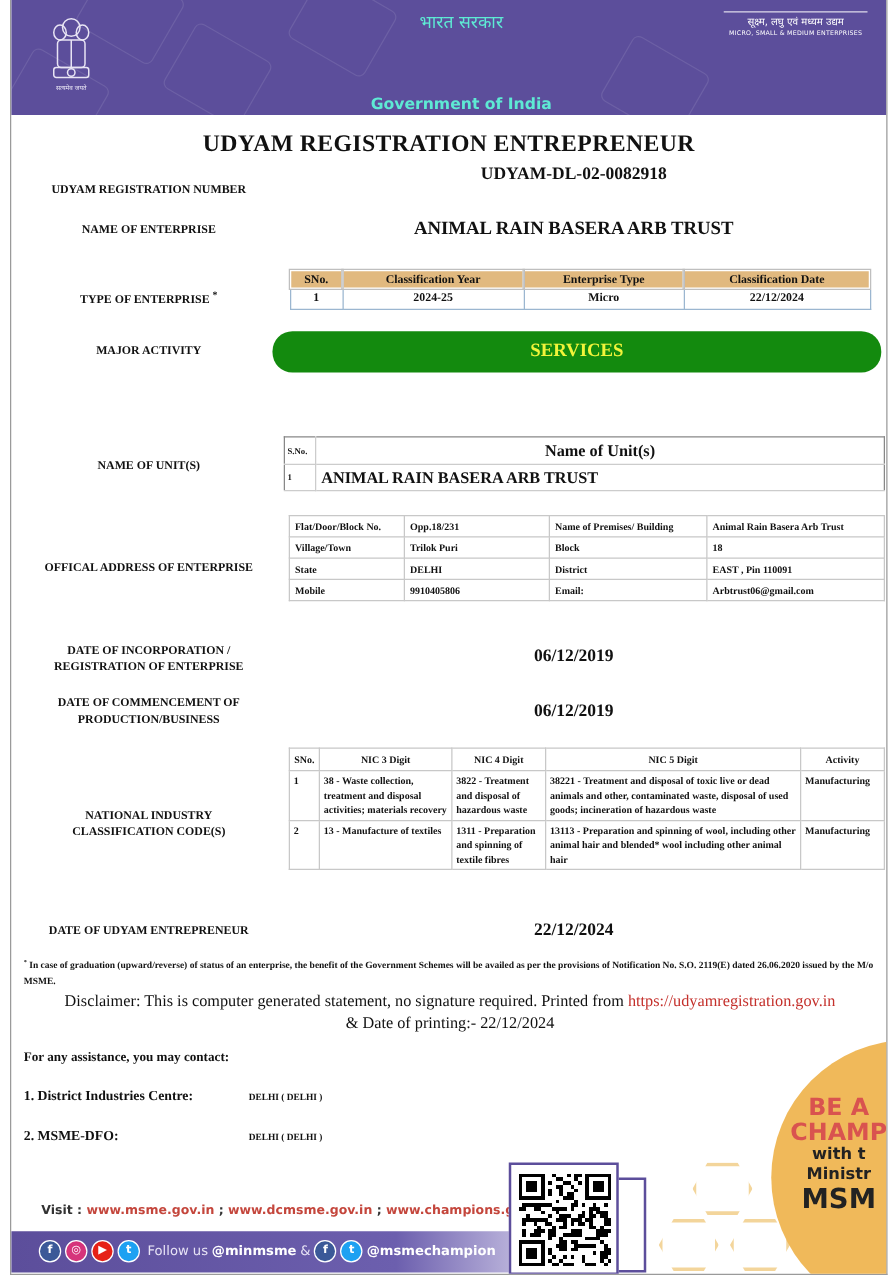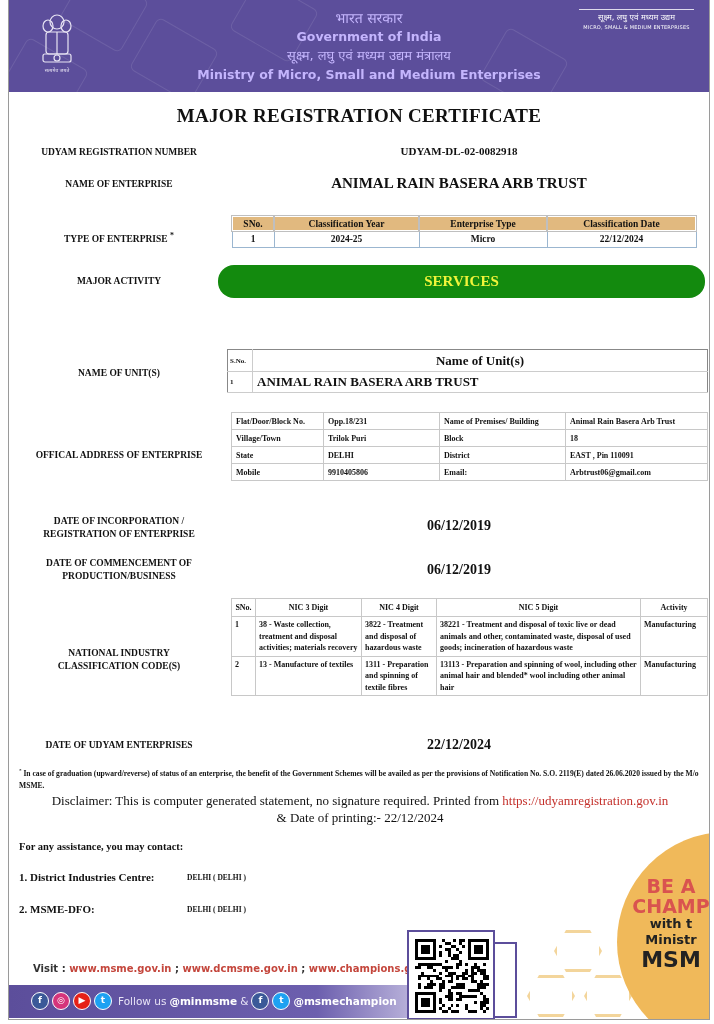--- a/index.html
+++ b/index.html
@@ -5,23 +5,23 @@
   * { box-sizing: border-box; margin: 0; padding: 0; }
   html, body { width: 714px; height: 1024px; background: #ffffff; overflow: hidden; }
   body { font-family: "Liberation Serif", serif; color: #111; position: relative; }
 
   .page { position: absolute; left: 8px; top: 0; width: 702px; height: 1020px; border: 1px solid #9a9a9a; border-top: none; background: #fff; overflow: hidden; }
 
   
   .banner { position: absolute; left: 0; top: 0; width: 700px; height: 92px; background: #5c4e9b; overflow: hidden; }
   .banner .hex { position: absolute; border: 1px solid rgba(255,255,255,0.10); width: 70px; height: 60px; transform: rotate(30deg); border-radius: 6px; }
   .emblem { position: absolute; left: 30px; top: 10px; width: 36px; height: 70px; }
-  .gov-text { position: absolute; left: 150px; top: 8px; width: 420px; text-align: center; color: #c4b5fd; font-family: "DejaVu Sans", sans-serif; }
+  .gov-text { position: absolute; left: 150px; top: 8px; width: 420px; text-align: center; color: #5eead4; font-family: "DejaVu Sans", sans-serif; }
   .gov-text .l1 { font-size: 14px; line-height: 20px; }
-  .gov-text .l2 { font-size: 12.5px; line-height: 18px; font-weight: bold; }
+  .gov-text .l2 { font-size: 12.5px; line-height: 18px; font-weight: bold; margin-top: 46px; }
   .gov-text .l3 { font-size: 13px; line-height: 20px; }
   .gov-text .l4 { font-size: 12.5px; line-height: 18px; font-weight: bold; }
   .msme-logo { position: absolute; left: 570px; top: 8px; width: 115px; color: #fff; text-align: center; font-family: "DejaVu Sans", sans-serif; }
   .msme-logo .word { font-size: 24px; font-weight: bold; letter-spacing: 3px; line-height: 26px; }
   .msme-logo .rule { height: 1px; background: #fff; margin: 1px 0 2px; opacity: 0.8; }
   .msme-logo .hin { font-size: 8px; line-height: 11px; }
   .msme-logo .eng { font-size: 5px; line-height: 8px; letter-spacing: 0.2px; }
 
   .title { position: absolute; top: 105px; left: 0; width: 700px; text-align: center; font-size: 19px; font-weight: bold; letter-spacing: 0.3px; }
 
@@ -47,21 +47,21 @@
   .tbl-nic { position: absolute; left: 222px; top: 598px; width: 477px; border: 1px solid #888; font-size: 8px; font-weight: bold; }
   .tbl-nic th { border: 1px solid #c8c8c8; height: 18px; text-align: center; }
   .tbl-nic td { border: 1px solid #c8c8c8; vertical-align: top; padding: 2px 3px; line-height: 11.5px; }
 
   .footnote { position: absolute; left: 10px; top: 765px; width: 684px; font-size: 7.6px; font-weight: bold; line-height: 12px; }
   .footnote sup { font-size: 5px; }
   .disclaimer { position: absolute; left: 0; top: 792px; width: 702px; text-align: center; font-size: 13px; line-height: 17px; }
   .disclaimer .link { color: #c4302b; }
 
   .assist { position: absolute; left: 10px; font-size: 10.5px; font-weight: bold; }
-  .assist-val { position: absolute; left: 166px; font-size: 7.5px; font-weight: bold; padding-left: 12px; }
+  .assist-val { position: absolute; left: 178px; font-size: 7.5px; font-weight: bold; padding-left: 12px; }
 
   .champ { position: absolute; left: 608px; top: 832px; width: 220px; height: 220px; border-radius: 50%; background: #f0b95a; }
   .champ-text { position: absolute; left: 612px; top: 876px; width: 100px; text-align: center; font-family: "DejaVu Sans", sans-serif; font-weight: bold; }
   .champ-text .be { color: #d9534f; font-size: 19px; line-height: 20px; }
   .champ-text .with { color: #222; font-size: 13px; line-height: 16px; }
   .champ-text .msme { color: #222; font-size: 22px; line-height: 24px; }
   .hexdeco { position: absolute; width: 48px; height: 42px; border: 3px solid #f3d59b; clip-path: polygon(25% 0,75% 0,100% 50%,75% 100%,25% 100%,0 50%); background: transparent; }
 
   .visit { position: absolute; left: 24px; top: 963px; font-family: "DejaVu Sans", sans-serif; font-size: 10px; font-weight: bold; color: #333; white-space: nowrap; }
   .visit .u { color: #c4463c; }
@@ -106,24 +106,24 @@
       <div class="l4">Ministry of Micro, Small and Medium Enterprises</div>
     </div>
 
     <div class="msme-logo">
       <div class="rule"></div>
       <div class="hin">सूक्ष्म, लघु एवं मध्यम उद्यम</div>
       <div class="eng">MICRO, SMALL &amp; MEDIUM ENTERPRISES</div>
     </div>
   </div>
 
-  <div class="title">MAJOR REGISTRATION CERTIFICATE</div>
+  <div class="title">UDYAM REGISTRATION ENTREPRENEUR</div>
 
   <div class="lbl" style="left:10px;top:146px;width:200px">UDYAM REGISTRATION NUMBER</div>
-  <div class="val" style="left:300px;top:145px;width:300px;font-size:11px">UDYAM-DL-02-0082918</div>
+  <div class="val" style="left:300px;top:132px;width:300px;font-size:14px">UDYAM-DL-02-0082918</div>
 
   <div class="lbl" style="left:10px;top:178px;width:200px">NAME OF ENTERPRISE</div>
   <div class="val" style="left:250px;top:175px;width:400px;font-size:15px">ANIMAL RAIN BASERA ARB TRUST</div>
 
   <div class="lbl" style="left:10px;top:229px;width:200px">
     <span>TYPE OF ENTERPRISE</span>
     <sup>*</sup>
   </div>
   <table class="tbl-type">
     <tbody>
@@ -225,21 +225,21 @@
     <tr>
       <td>2</td>
       <td>13 - Manufacture of textiles</td>
       <td>1311 - Preparation and spinning of textile fibres</td>
       <td>13113 - Preparation and spinning of wool, including other animal hair and blended* wool including other animal hair</td>
       <td>Manufacturing</td>
     </tr>
   </tbody>
     </table>
 
-  <div class="lbl" style="left:5px;top:739px;width:210px">DATE OF UDYAM ENTERPRISES</div>
+  <div class="lbl" style="left:5px;top:739px;width:210px">DATE OF UDYAM ENTREPRENEUR</div>
   <div class="val" style="left:300px;top:737px;width:300px;font-size:14px">22/12/2024</div>
 
   <div class="footnote">
     <sup>*</sup> <span>In case of graduation (upward/reverse) of status of an enterprise, the benefit of the Government Schemes will be availed as per the provisions of Notification No. S.O. 2119(E) dated    26.06.2020 issued by the M/o MSME.</span>
   </div>
 
   <div class="disclaimer">
     <span>Disclaimer: This is computer generated statement, no signature required. Printed from </span><a class="link">https://udyamregistration.gov.in</a><br>
     <span>&amp; Date of printing:- 22/12/2024</span>
   </div>

